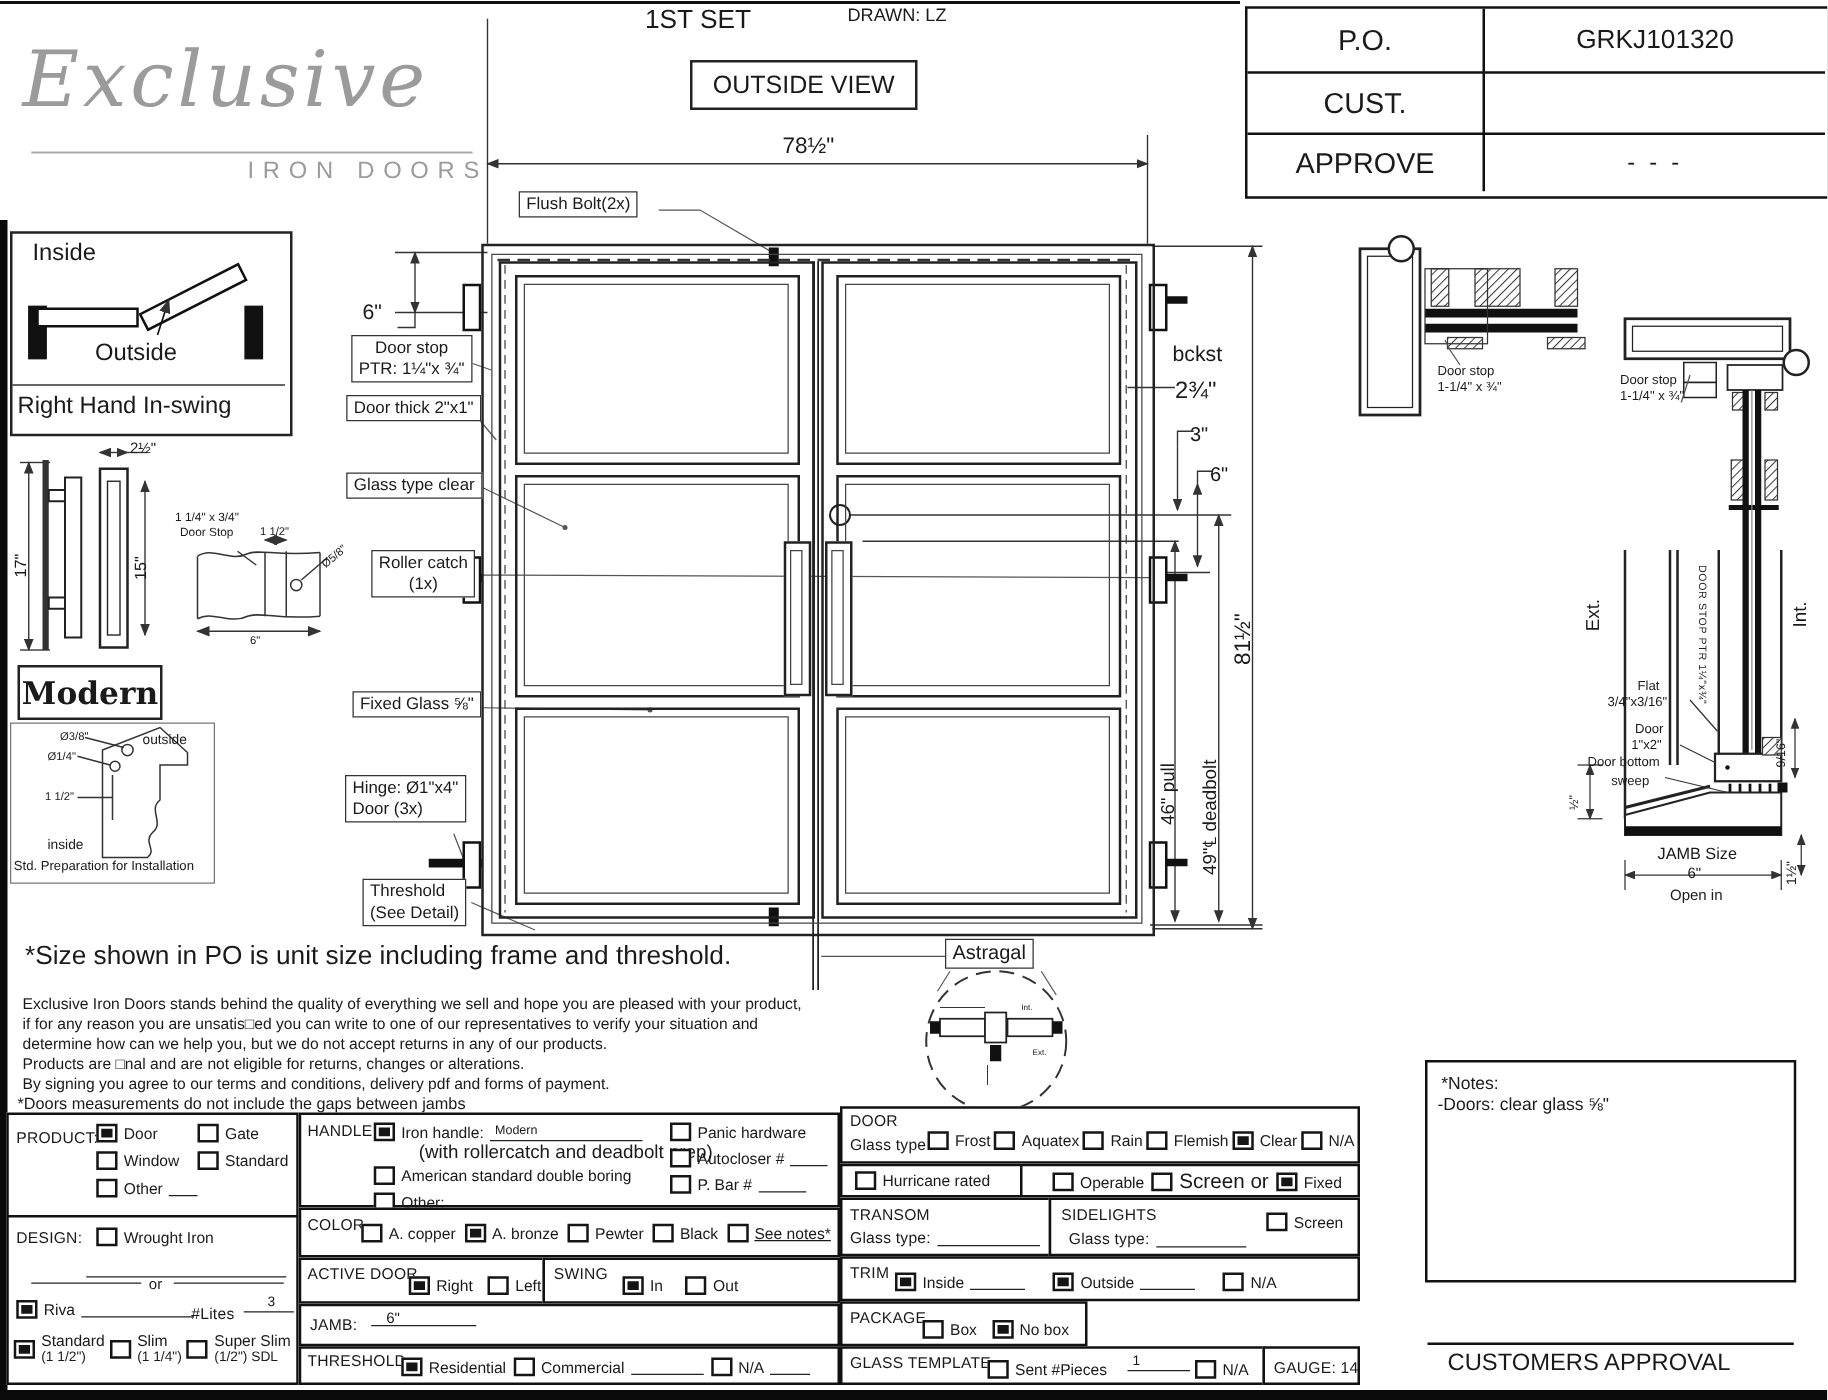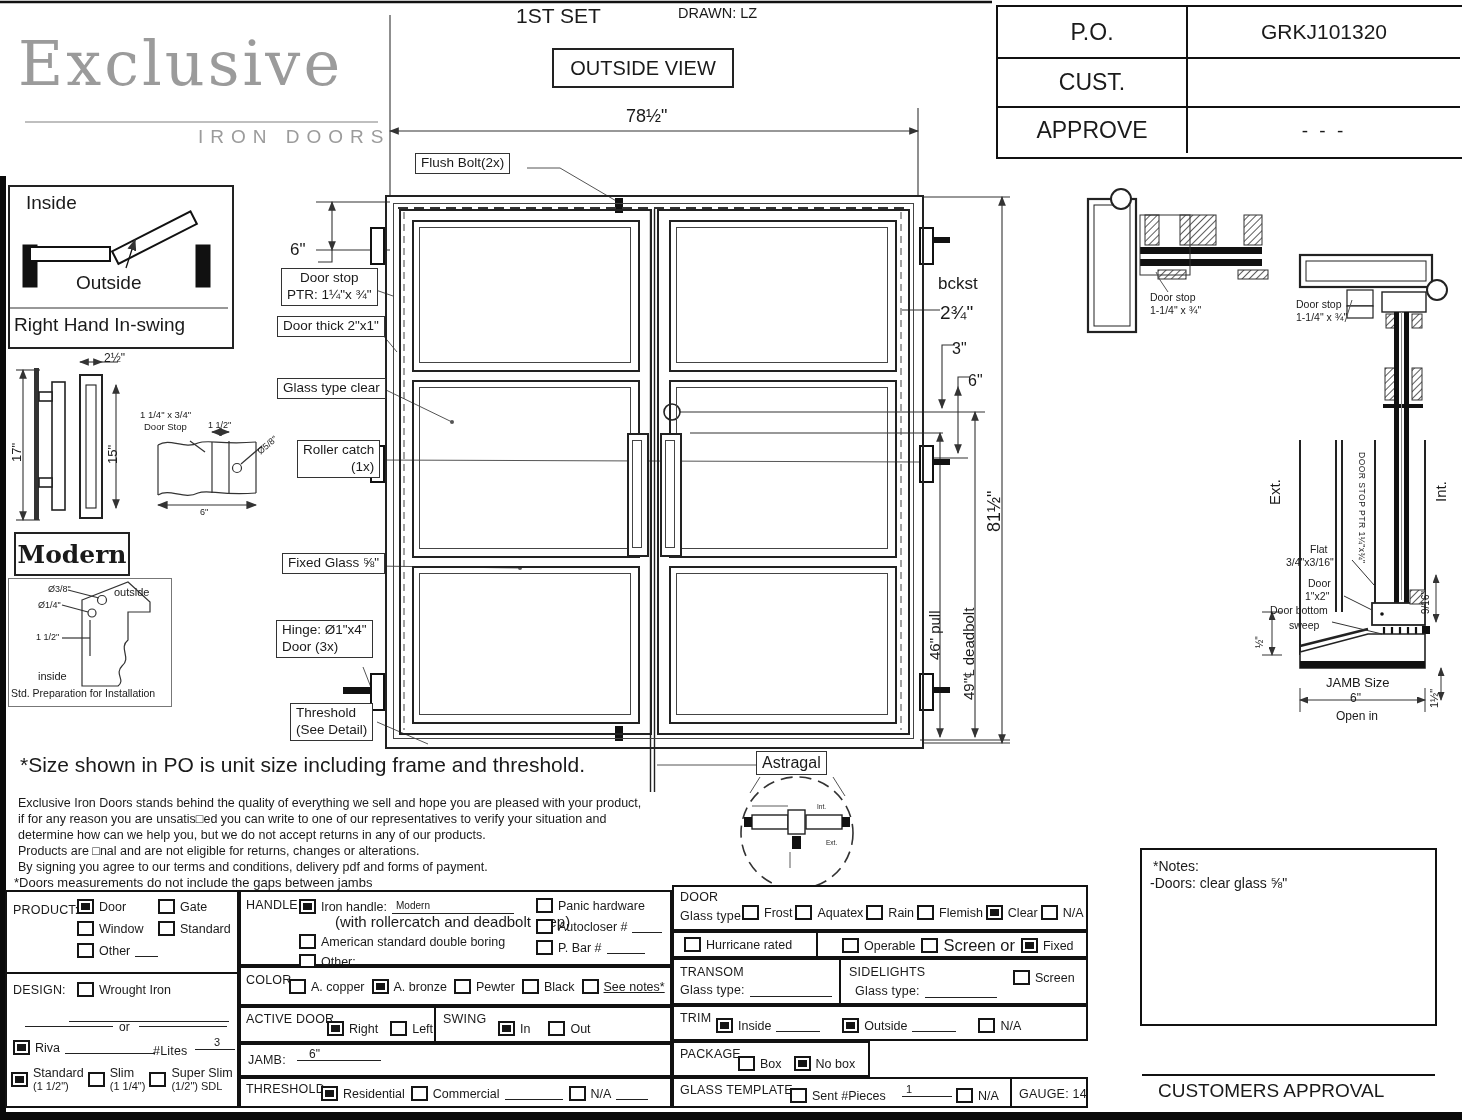--- a/index.html
+++ b/index.html
@@ -254,21 +254,21 @@
       <line x1="1262" y1="612" x2="1282" y2="612"></line>
         <line x1="1262" y1="655" x2="1282" y2="655"></line>
       <line x1="1436" y1="575" x2="1436" y2="622" marker-start="url(#a)" marker-end="url(#a)"></line>
       <line x1="1441" y1="668" x2="1441" y2="700" marker-start="url(#a)" marker-end="url(#a)"></line>
       <line x1="1352" y1="560 " x2="1374" y2="585"></line>
       <line x1="1344" y1="596" x2="1372" y2="610"></line>
       <line x1="1332" y1="622" x2="1382" y2="634"></line>
     </g>
   </svg>
 
-  <div class="lbl" style="left:18px;top:28px;font-family:'DejaVu Serif',serif;font-size:62px;color:#9b9b9b;letter-spacing:3px">Exclusive</div>
+  <div class="lbl" style="left:18px;top:28px;font-family:'DejaVu Serif',serif;font-style:italic;font-size:62px;color:#9b9b9b;letter-spacing:3px">Exclusive</div>
   <div class="lbl" style="left:198px;top:126px;font-size:19px;color:#9b9b9b;letter-spacing:7px">IRON DOORS</div>
 
   <div class="lbl" style="left:516px;top:4px;font-size:21px">1ST SET</div>
   <div class="lbl" style="left:678px;top:5px;font-size:14.5px">DRAWN: LZ</div>
   <div class="abs" style="left:552px;top:48px;width:178px;height:36px;border:2px solid #222;display:flex;align-items:center;justify-content:center;font-size:20px">
       <span>OUTSIDE VIEW</span>
     </div>
 
   <div class="abs" style="left:996px;top:5px;width:464px;height:150px;border:2px solid #111">
     <div class="abs" style="left:0;top:0;width:188px;height:50px;border-right:2px solid #111;border-bottom:2px solid #111;display:flex;align-items:center;justify-content:center;font-size:23px">
@@ -349,21 +349,21 @@
   <div class="lbl" style="left:968px;top:372px;font-size:16px">6"</div>
   <div class="lbl rotccw" style="left:926px;top:660px;font-size:15px">46" pull</div>
   <div class="lbl rotccw" style="left:960px;top:700px;font-size:15px">49"℄ deadbolt</div>
 
   <div class="co" style="left:415px;top:153px"><span>Flush Bolt(2x)</span></div>
   <div class="co" style="left:281px;top:268px">
     <span>Door stop</span><br>
     <span>PTR: 1¼"x ¾"</span></div>
   <div class="co" style="left:277px;top:316px"><span>Door thick 2"x1"</span></div>
   <div class="co" style="left:277px;top:378px"><span>Glass type clear</span></div>
-  <div class="co" style="left:297px;top:440px;text-align:right">
+  <div class="co" style="left:297px;top:440px;text-align:center">
     <span>Roller catch</span><br>
     <span>(1x)</span></div>
   <div class="co" style="left:282px;top:553px"><span>Fixed Glass ⅝"</span></div>
   <div class="co" style="left:276px;top:620px;text-align:left">
     <span>Hinge: Ø1"x4"</span><br>
     <span>Door (3x)</span></div>
   <div class="co" style="left:290px;top:703px;text-align:left">
     <span>Threshold</span><br>
     <span>(See Detail)</span></div>
   <div class="co" style="left:756px;top:751px;font-size:16px"><span>Astragal</span></div>

